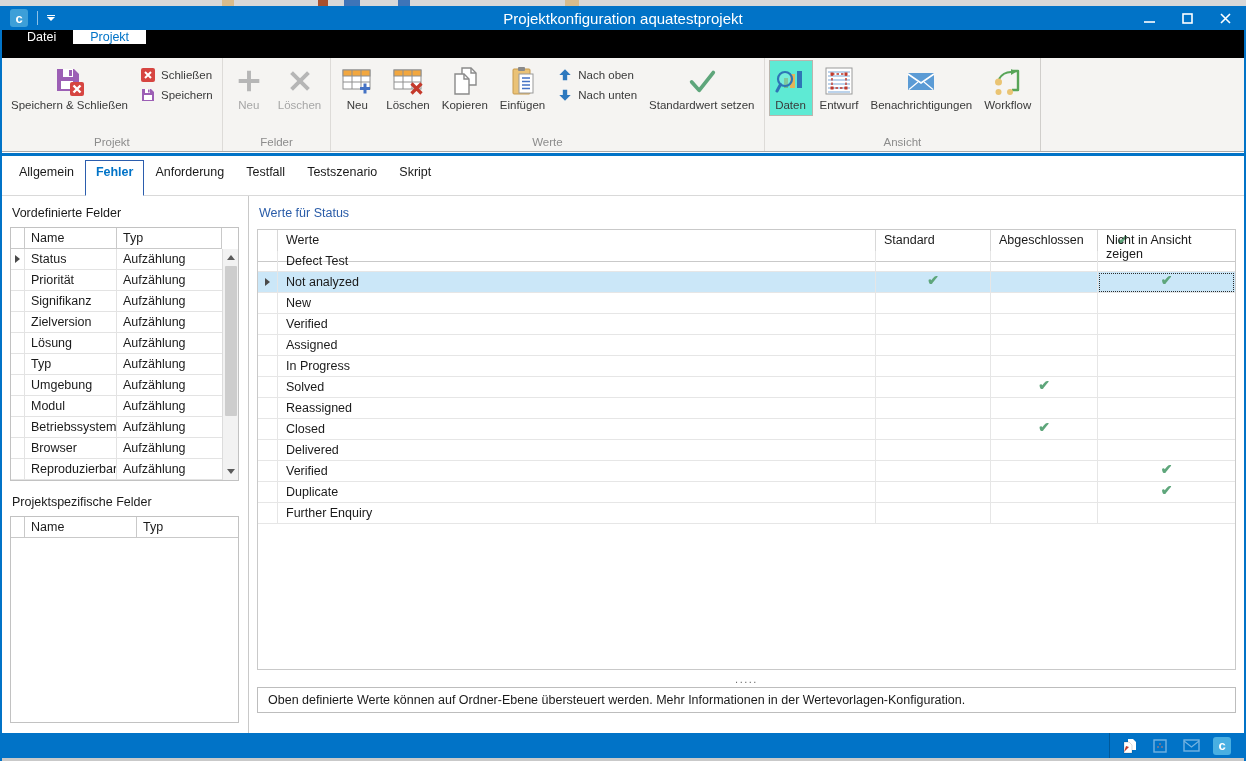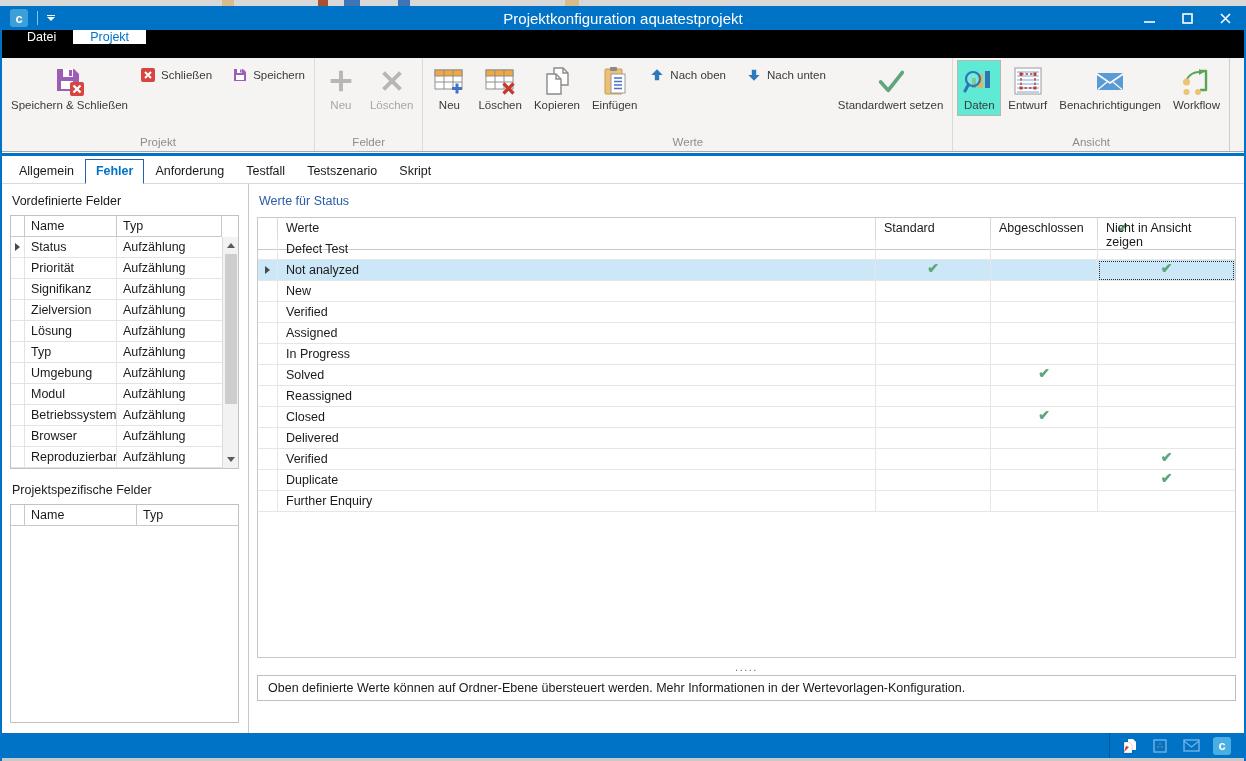--- a/index.html
+++ b/index.html
@@ -32,27 +32,27 @@
   
   .ribbon { height:94px; background:#F5F4F2; display:flex; align-items:stretch; border-bottom:1px solid #A9A9A9; flex:0 0 auto; }
   .ribbon-edge { height:4px; background:#0173C7; border-top:1px solid #fff; flex:0 0 auto; }
   .rgroup { display:flex; flex-direction:column; border-right:1px solid #DDDBD8; padding:2px 3px 0 3px; }
   .rgroup-body { flex:1; display:flex; align-items:flex-start; }
   .rgroup-label { text-align:center; color:#8C8C8C; font-size:11.5px; padding:1px 0 3px; }
   .bigbtn { display:flex; flex-direction:column; align-items:center; padding:4px 4px 2px; margin:0 1px; text-align:center; font-size:11.5px; line-height:1.18; color:#3a3a3a; min-width:44px; border:1px solid transparent; }
   .bigbtn .bicon { width:32px; height:32px; margin-bottom:2px; display:flex; align-items:center; justify-content:center; }
   .bigbtn.selected { background:#5eead4; border:1px solid #BBB5AE; }
   .bigbtn.disabled { color:#A6A6A6; }
-  .smallcol { display:flex; flex-direction:row; gap:20px; padding:7px 6px 0 6px; }
+  .smallcol { display:flex; flex-direction:column; gap:4px; padding:7px 6px 0 6px; }
   .smallbtn { display:flex; align-items:center; gap:5px; font-size:11.5px; color:#3a3a3a; white-space:nowrap; }
   .sicon { width:16px; height:16px; display:flex; align-items:center; justify-content:center; }
 
   
   .content { flex:1; background:#fff; display:flex; flex-direction:column; overflow:hidden; }
-  .page-tabs { display:flex; align-items:flex-end; padding:4px 0 0 6px; border-bottom:1px solid #D9D9D9; height:28px; flex:0 0 auto; }
+  .page-tabs { display:flex; padding:4px 0 0 6px; border-bottom:1px solid #D9D9D9; height:40px; flex:0 0 auto; }
   .ptab { font-size:12.5px; padding:4px 10px 5px; color:#1a1a1a; border:1px solid transparent; margin-bottom:-1px; }
   .ptab.active { color:#0173C7; font-weight:bold; border:1px solid #2B5DAD; border-bottom:1px solid #fff; background:#fff; }
   .content-body { flex:1; display:flex; overflow:hidden; }
 
   
   .left-panel { width:247px; border-right:1px solid #C9C9C9; padding:8px 9px 8px 8px; display:flex; flex-direction:column; overflow:hidden; }
   .panel-title { font-size:12.5px; margin:2px 0 7px 2px; color:#1a1a1a; }
   .panel-title.second { margin-top:14px; }
   .ftable { border:1px solid #C2C2C2; background:#fff; }
   .ftable .fhead { display:grid; grid-template-columns:14px 92px 1fr 16px; height:21px; }

